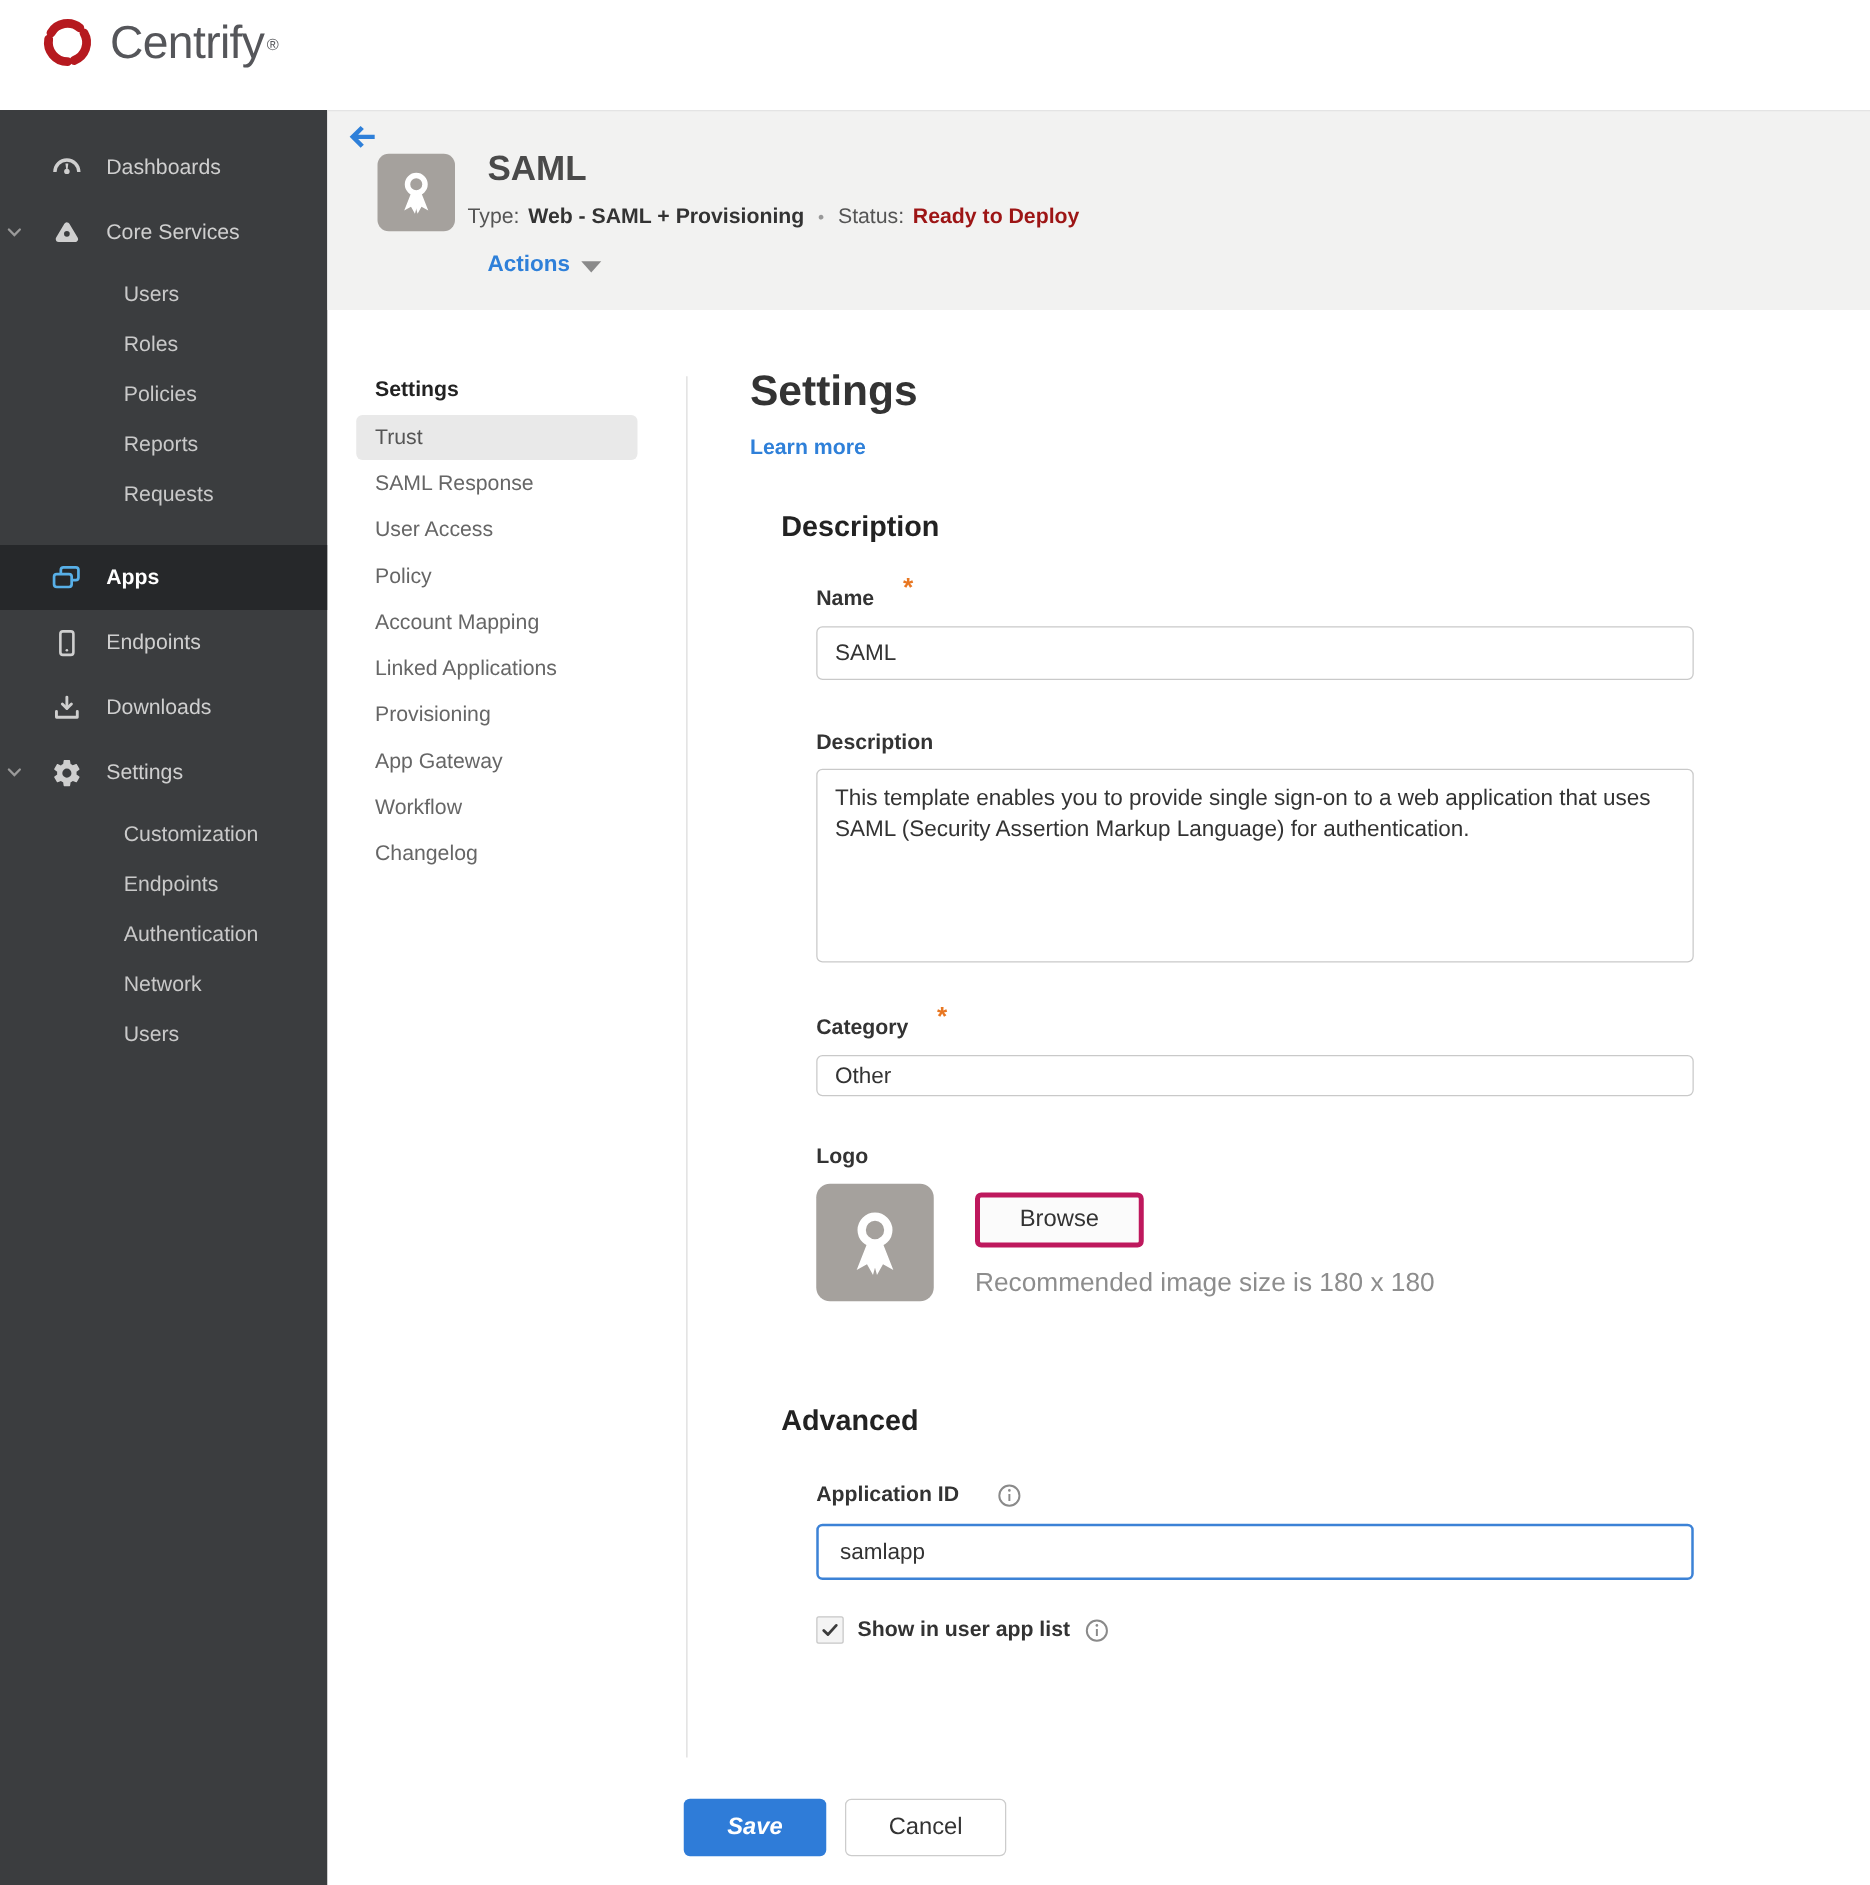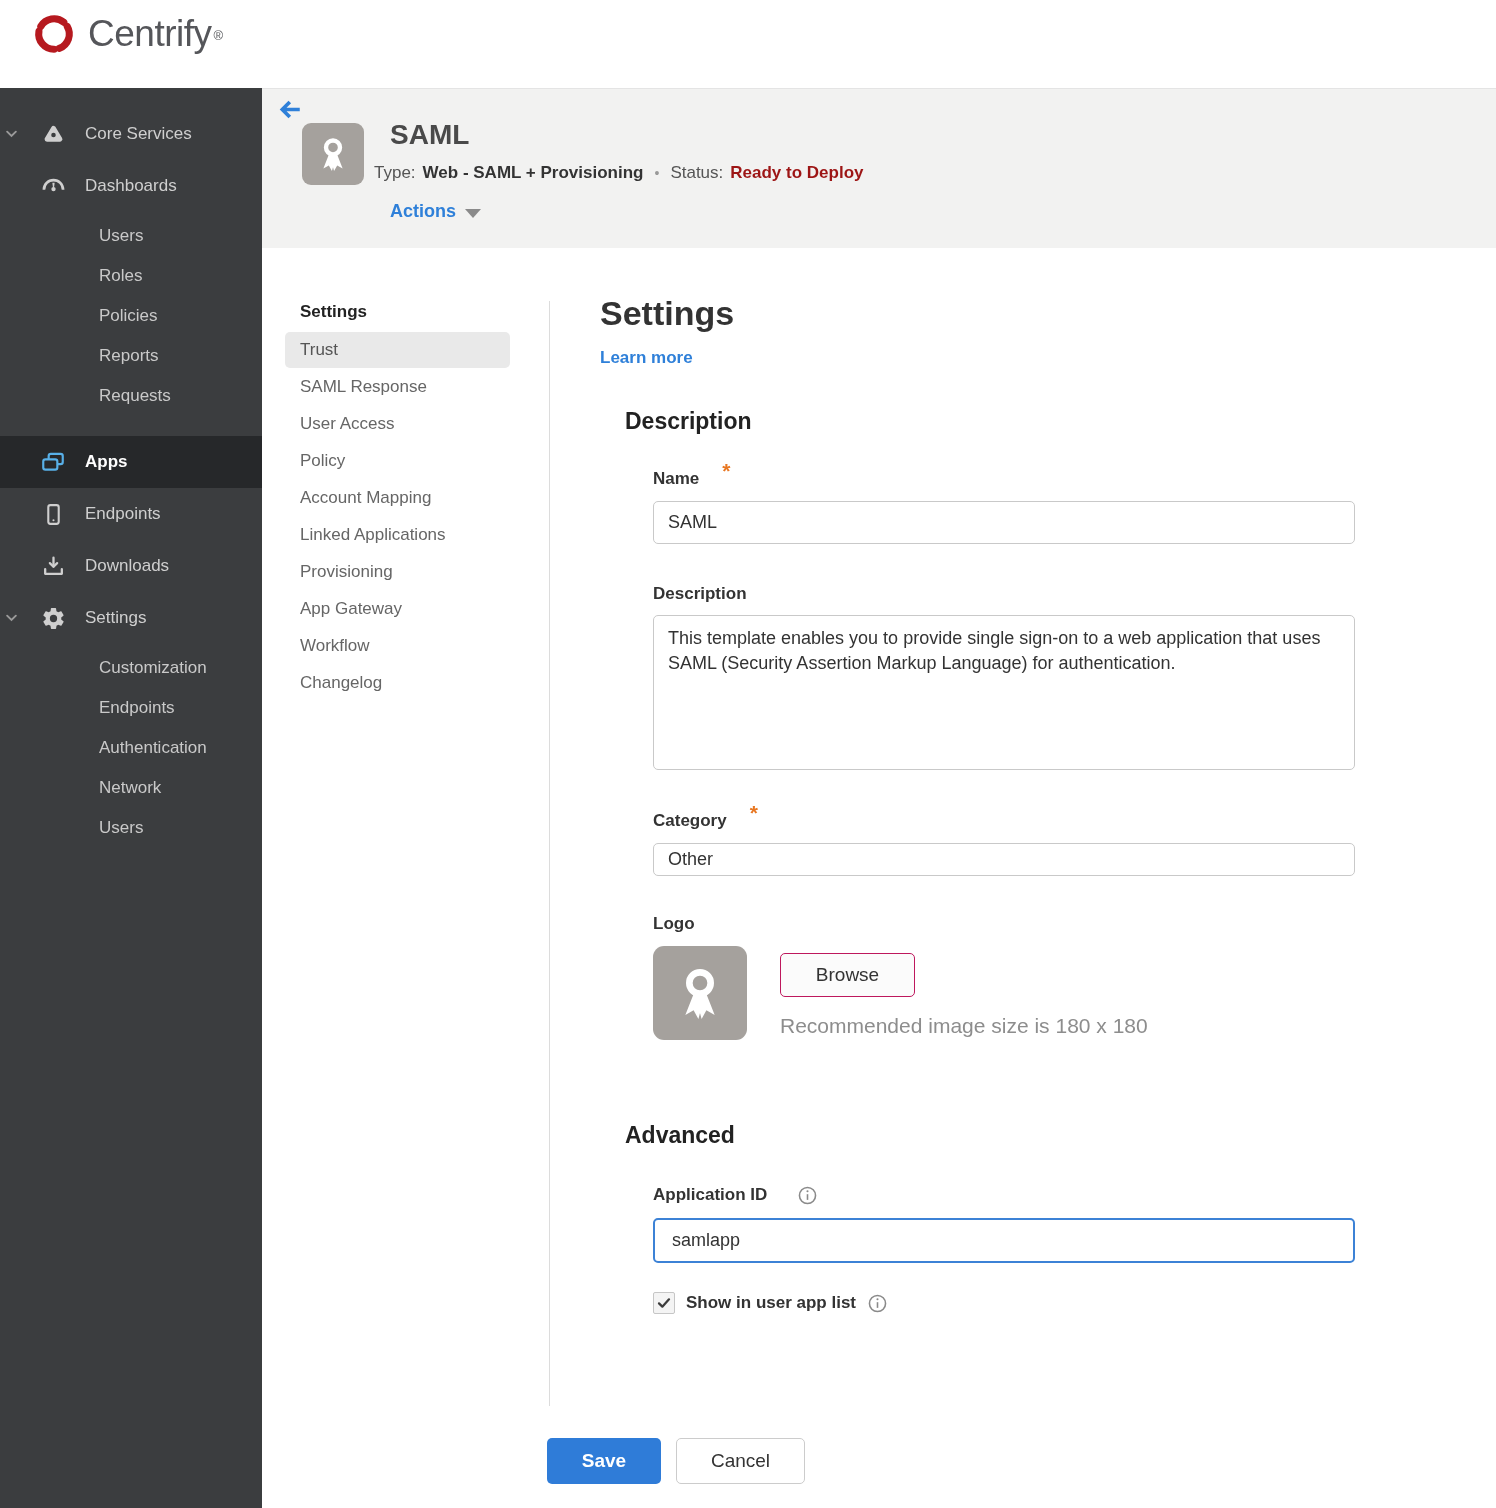--- a/index.html
+++ b/index.html
@@ -55,28 +55,28 @@
   .section-h { margin: 40px 0 0 25px; font-size: 23px; font-weight: bold; color: #222; }
   .field { margin-left: 53px; }
   .f-label { display: flex; align-items: flex-start; gap: 23px; margin-top: 34px; font-size: 17px; font-weight: bold; color: #333; }
   .req { color: #e87722; font-size: 21px; font-weight: bold; line-height: 10px; transform: translateY(-3px); }
   .tinput { width: 100%; height: 43px; margin-top: 12px; border: 1px solid #c9c9c9; border-radius: 5px; font-size: 18px; padding: 0 14px; color: #333; font-family: "Liberation Sans", sans-serif; background: #fff; }
   .tarea { width: 100%; height: 155px; margin-top: 11px; border: 1px solid #c9c9c9; border-radius: 5px; font-size: 18px; line-height: 1.4; padding: 10px 14px; color: #333; resize: none; font-family: "Liberation Sans", sans-serif; background: #fff; }
   .tinput.focused { border: 2px solid #3c82d6; padding-left: 17px; }
   .logo-row { display: flex; align-items: flex-start; margin-top: 12px; }
   .logo-box { width: 94px; height: 94px; background: #a5a19d; border-radius: 11px; display: flex; align-items: center; justify-content: center; flex: none; }
   .logo-right { margin-left: 33px; }
-  .browse-btn { width: 135px; height: 44px; margin-top: 7px; background: #fbfbfb; border: 1px solid #be185d; border-radius: 5px; font-size: 19px; color: #333; cursor: pointer; font-family: "Liberation Sans", sans-serif; }
+  .browse-btn { width: 135px; height: 44px; margin-top: 7px; background: #fbfbfb; border: 4px solid #be185d; border-radius: 5px; font-size: 19px; color: #333; cursor: pointer; font-family: "Liberation Sans", sans-serif; }
   .logo-hint { margin-top: 17px; font-size: 21px; color: #8d8d8d; }
   .adv-h { margin-top: 82px; }
   .info-icon { width: 21px; height: 21px; margin-left: 7px; flex: none; }
   .cbx-row { display: flex; align-items: center; gap: 11px; margin-top: 29px; }
   .cbx { width: 22px; height: 22px; background: #f4f4f4; border: 1px solid #c6c6c6; border-radius: 2px; display: flex; align-items: center; justify-content: center; cursor: pointer; }
   .btn-row { margin: 124px 0 0 -53px; display: flex; gap: 15px; }
-  .save-btn { width: 114px; height: 46px; background: #2f7cd8; border: none; border-radius: 5px; color: #fff; font-size: 19px; font-weight: bold; cursor: pointer; font-family: "Liberation Sans", sans-serif; }
+  .save-btn { width: 114px; height: 46px; background: #2f7cd8; border: none; border-radius: 5px; color: #fff; font-size: 19px; font-weight: bold; cursor: pointer; font-family: "Liberation Sans", sans-serif; font-style: italic; }
   .cancel-btn { width: 129px; height: 46px; background: #fff; border: 1px solid #ccc; border-radius: 5px; color: #333; font-size: 19px; cursor: pointer; font-family: "Liberation Sans", sans-serif; }
 </style>
 </head>
 <body>
 
 <div class="viewport">
 
   <div class="topbar">
     <div class="brand">
       <svg width="48" height="48" viewBox="0 0 44 44">
@@ -88,43 +88,43 @@
       </svg>
       <div>
         <span class="brand-name">Centrify</span><span class="brand-reg">®</span>
       </div>
     </div>
   </div>
 
   <div class="sidebar">
 
     <div class="nav-row">
+      <span class="nicon">
+        <svg width="25" height="25" viewBox="0 0 24 24" fill="#cfcfcf">
+          <path d="M12 4.5C6.2 4.5 1.5 9.2 1.5 15h2.6a7.9 7.9 0 0 1 15.8 0h2.6C22.5 9.2 17.8 4.5 12 4.5z"></path>
+          <circle cx="12" cy="14.5" r="2.1"></circle>
+          <path d="M10.9 8.5h2.2l-.6 4.6h-1z"></path>
+        </svg>
+      </span>
+      <span>Dashboards</span>
+    </div>
+
+    <div class="nav-row">
       <span class="expander">
         <svg width="15" height="15" viewBox="0 0 24 24" fill="none" stroke="#9a9a9a" stroke-width="3" stroke-linecap="round">
             <path d="M5 9l7 7 7-7"></path>
           </svg>
       </span>
       <span class="nicon">
         <svg width="25" height="25" viewBox="0 0 24 24">
           <path d="M12 6 L18.3 16.6 L5.7 16.6 Z" fill="#cfcfcf" stroke="#cfcfcf" stroke-width="4.5" stroke-linejoin="round"></path>
           <circle cx="12" cy="12.5" r="2.2" fill="#3b3d3f"></circle>
         </svg>
       </span>
       <span>Core Services</span>
-    </div>
-
-    <div class="nav-row">
-      <span class="nicon">
-        <svg width="25" height="25" viewBox="0 0 24 24" fill="#cfcfcf">
-          <path d="M12 4.5C6.2 4.5 1.5 9.2 1.5 15h2.6a7.9 7.9 0 0 1 15.8 0h2.6C22.5 9.2 17.8 4.5 12 4.5z"></path>
-          <circle cx="12" cy="14.5" r="2.1"></circle>
-          <path d="M10.9 8.5h2.2l-.6 4.6h-1z"></path>
-        </svg>
-      </span>
-      <span>Dashboards</span>
     </div>
 
     <div class="nav-sublist">
       <div class="nav-sub">
           <span>Users</span>
         </div>
       <div class="nav-sub">
           <span>Roles</span>
         </div>
       <div class="nav-sub">

